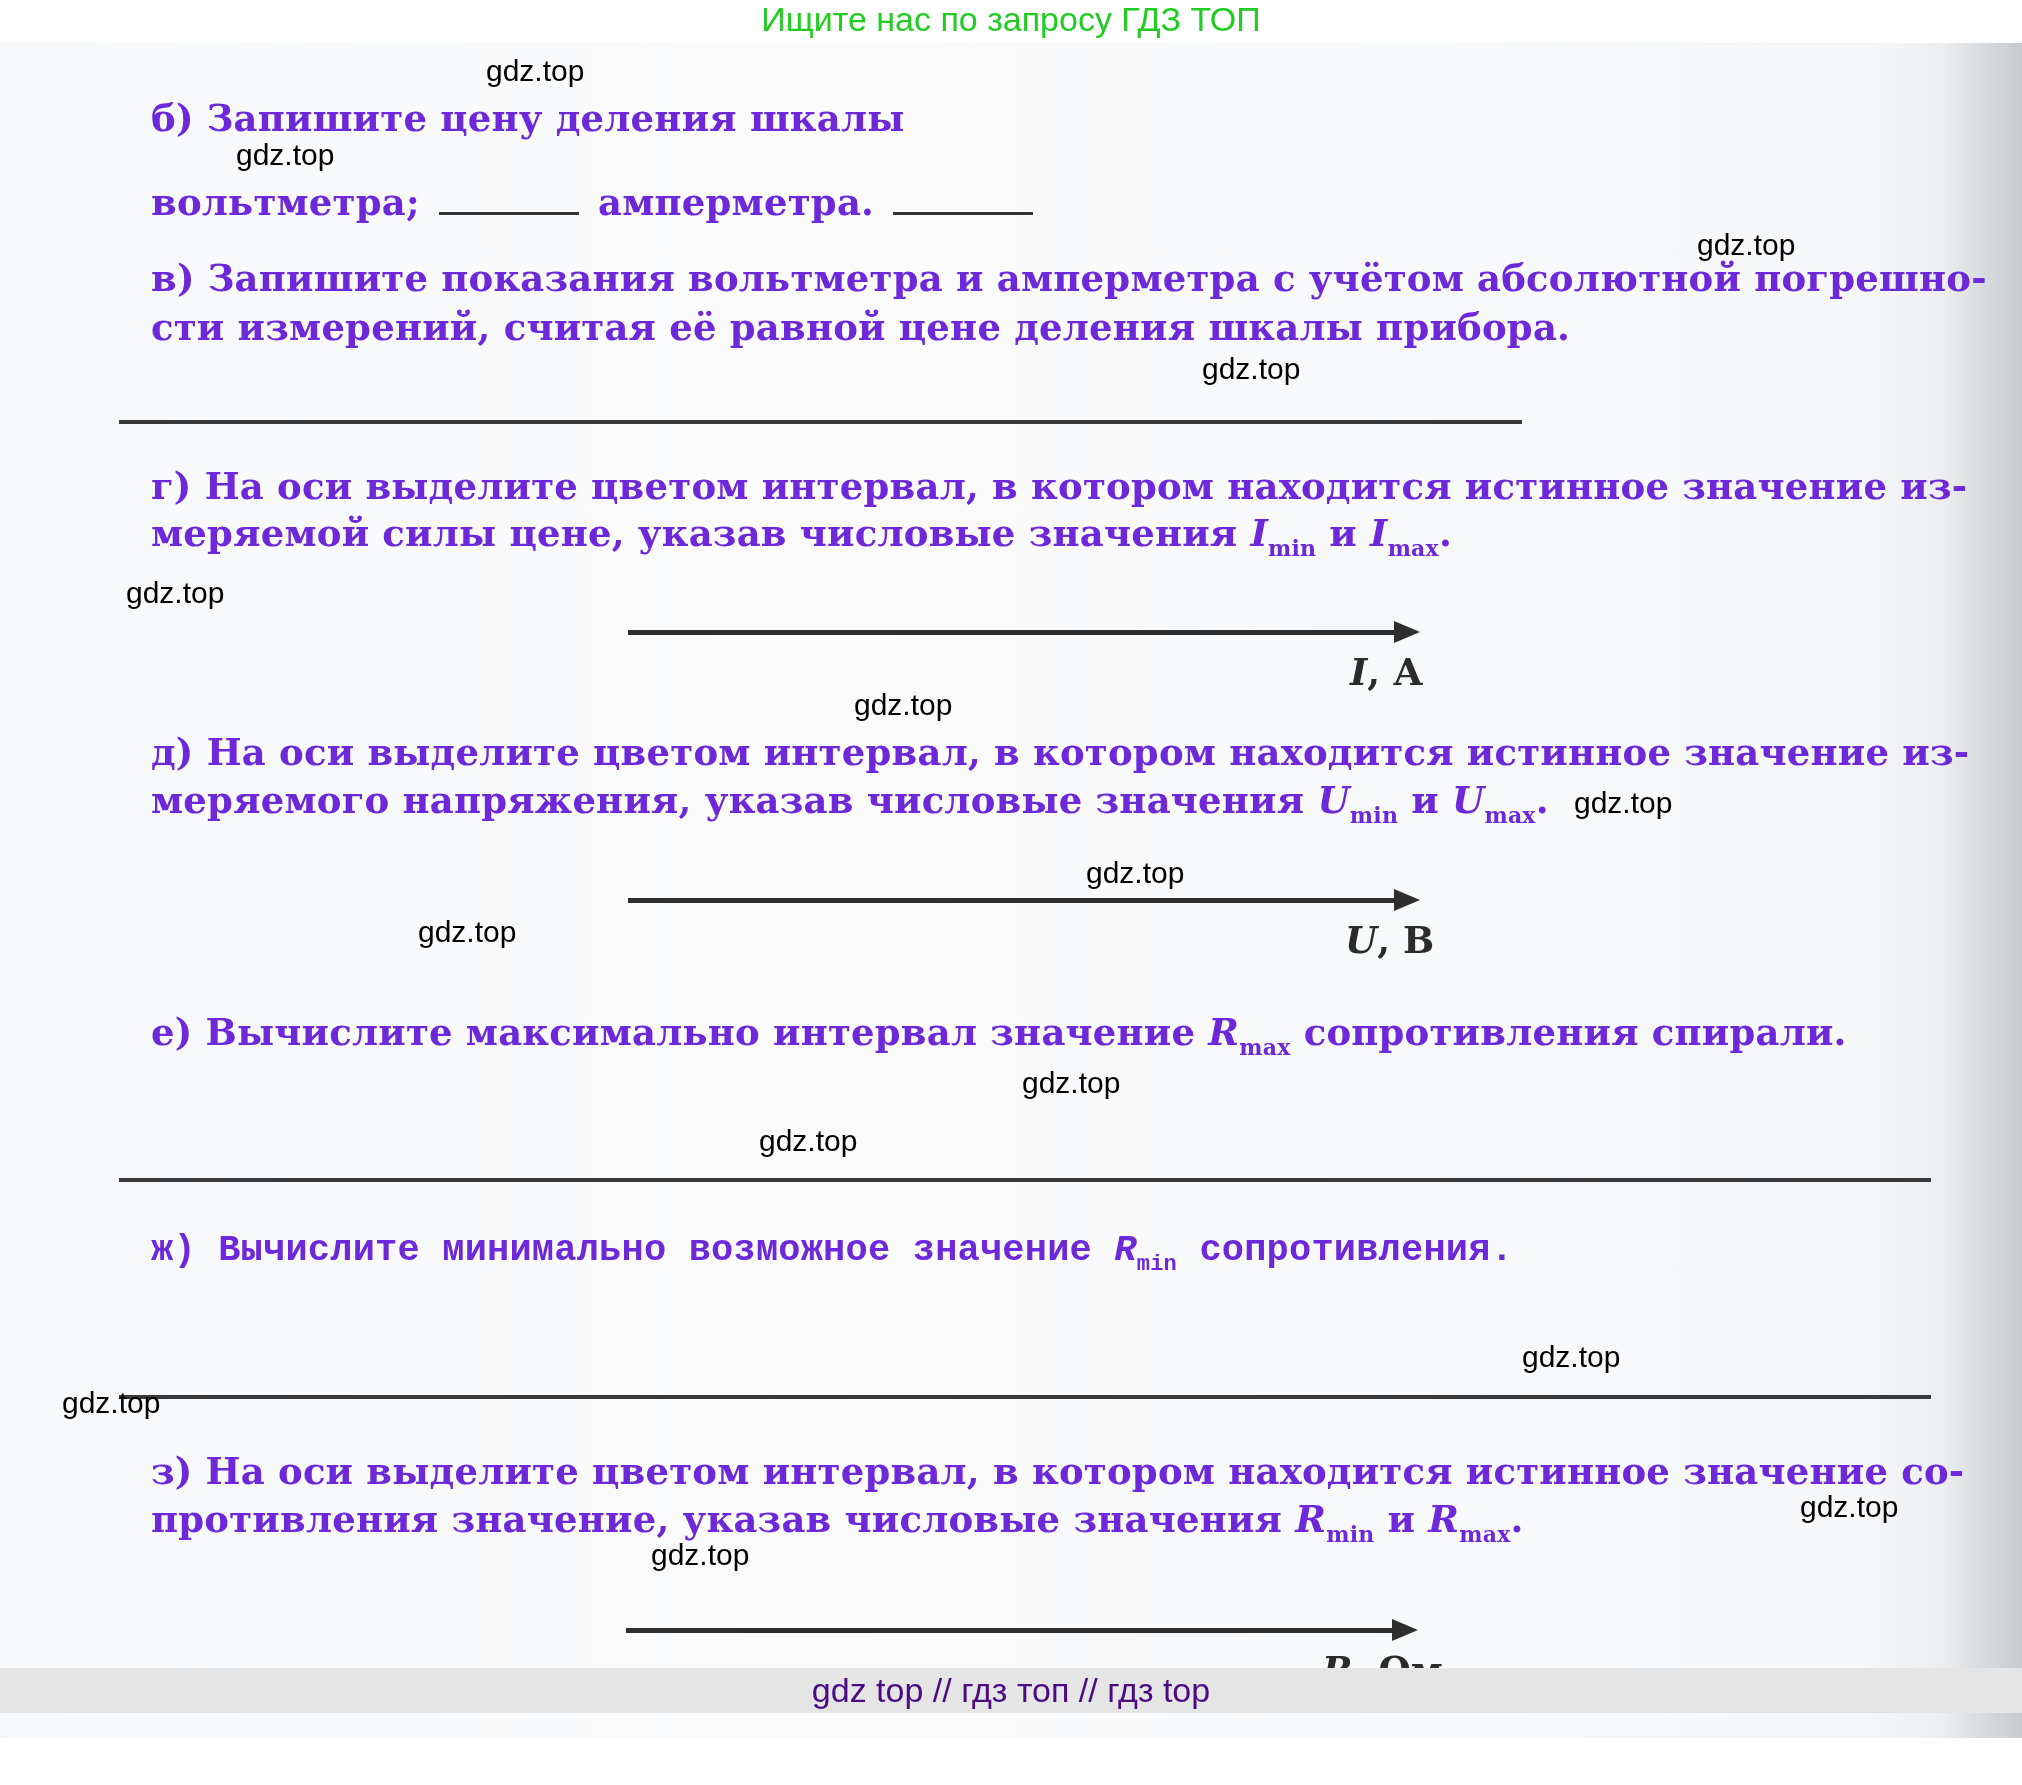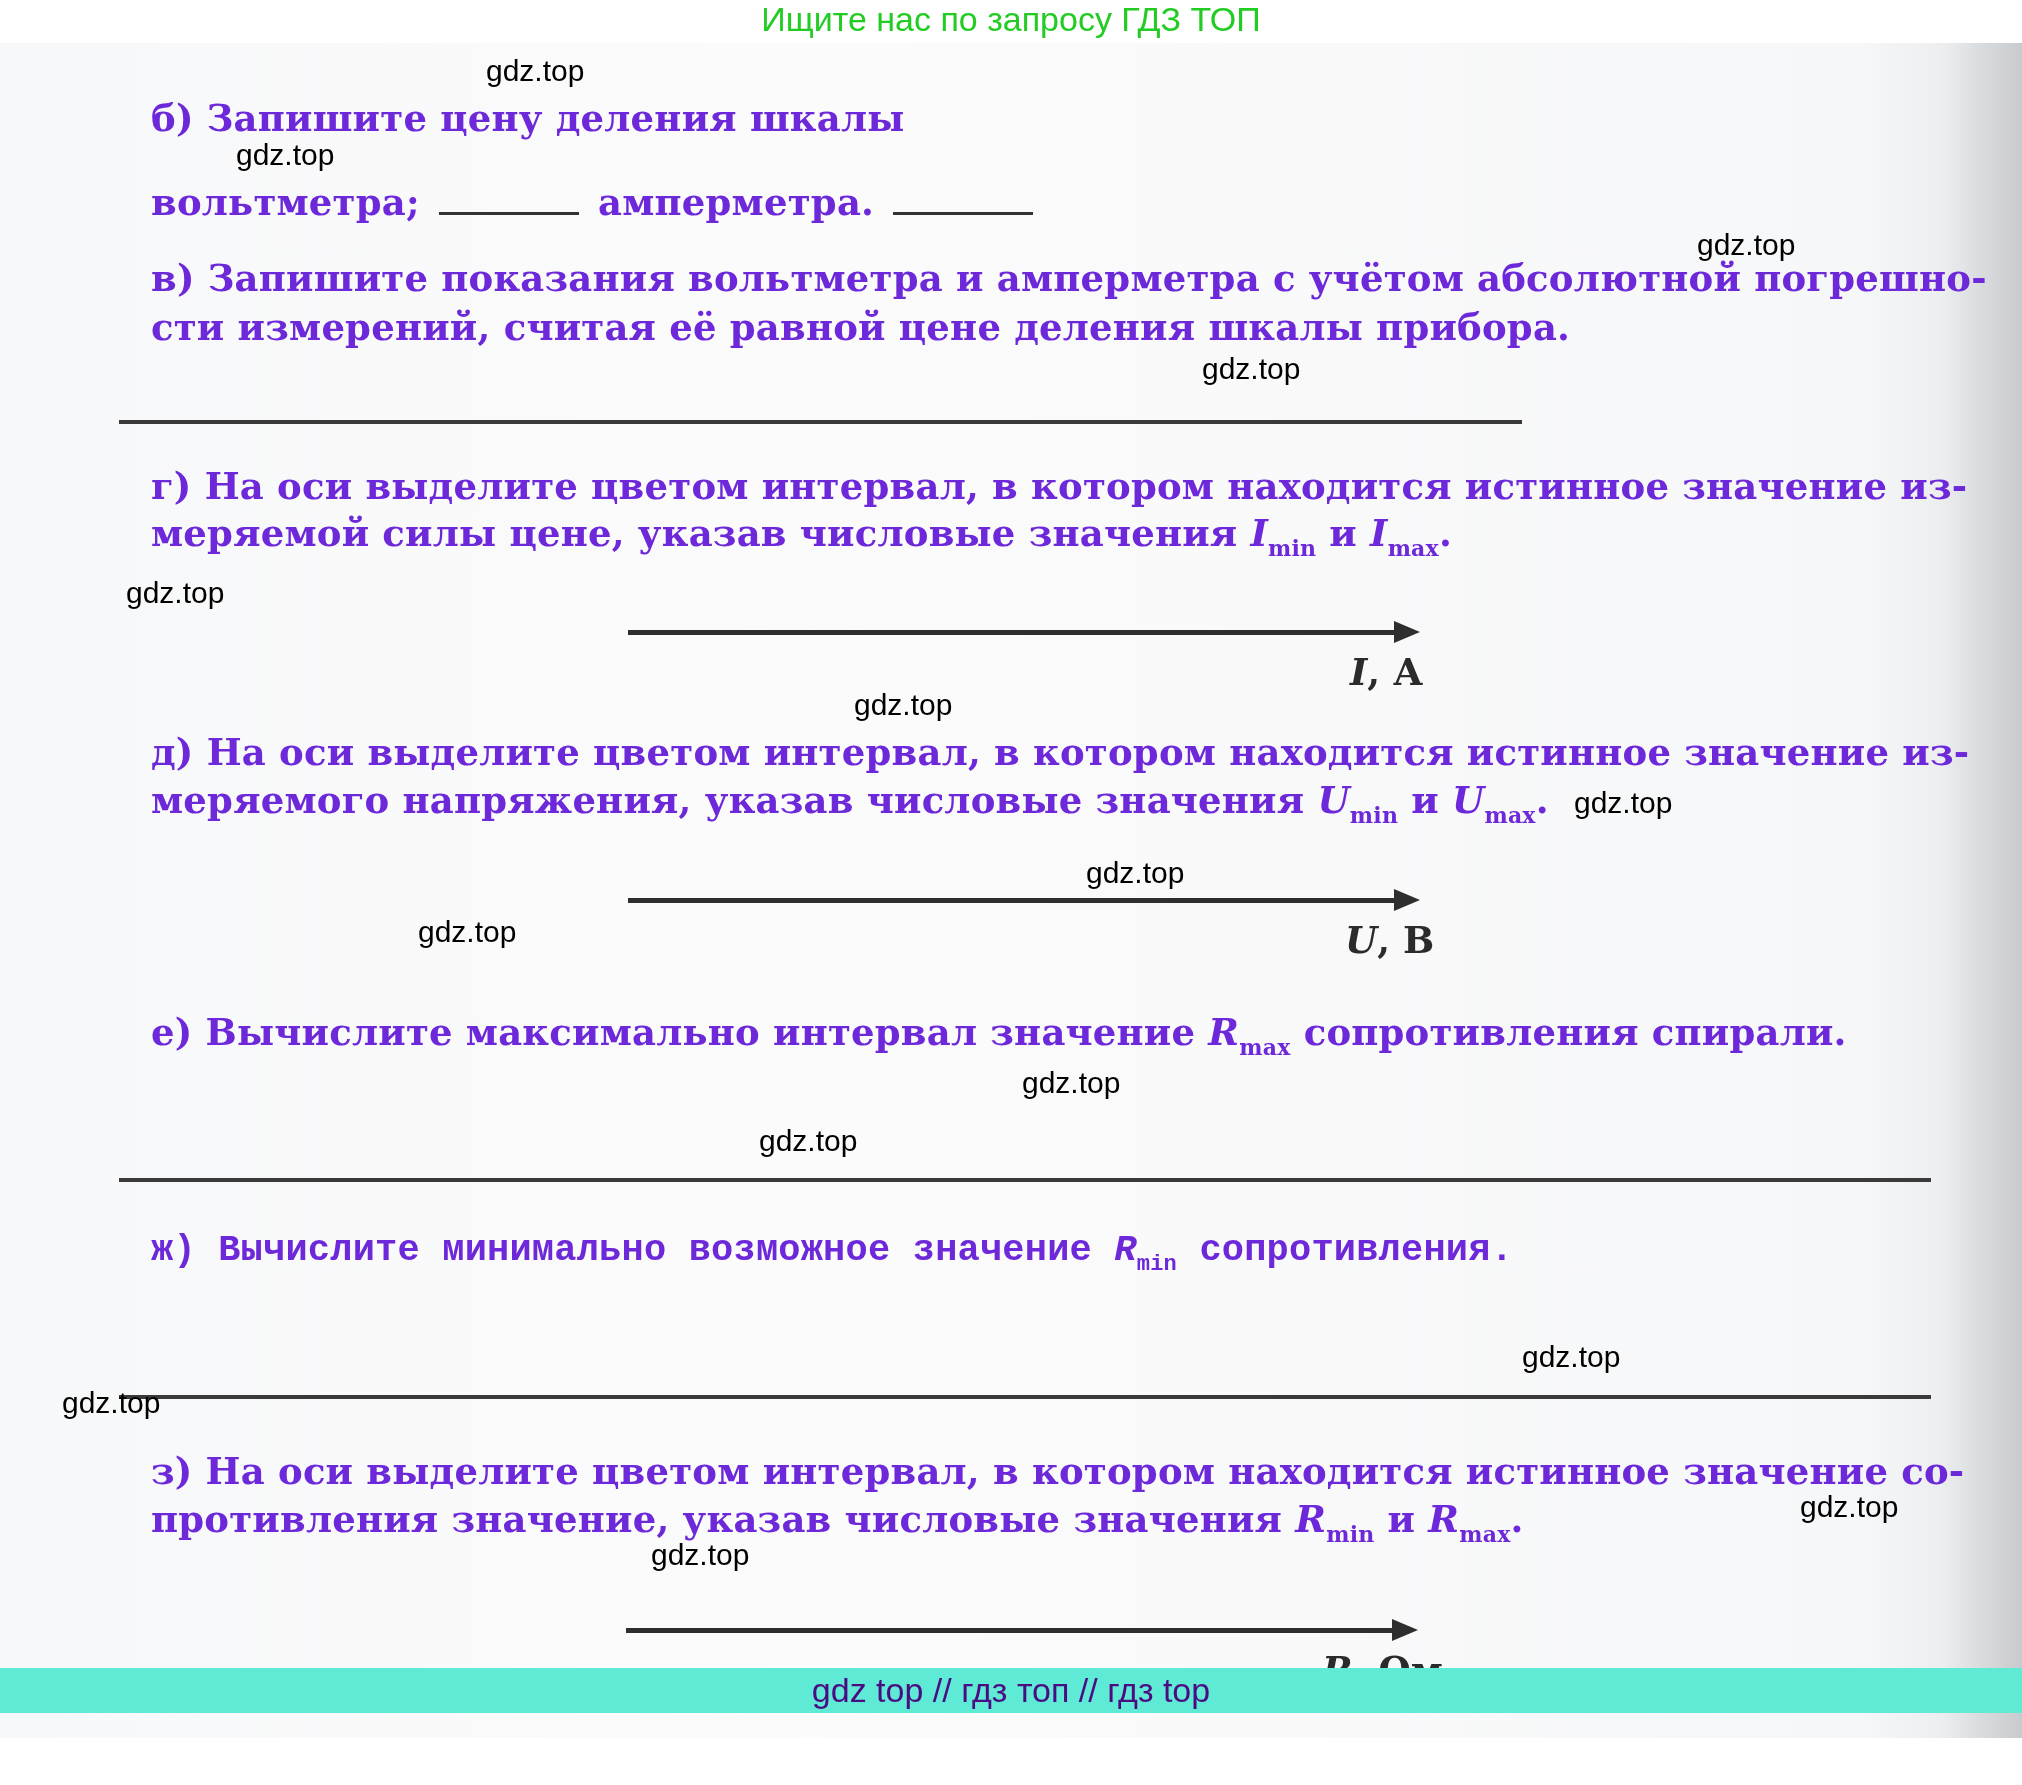--- a/index.html
+++ b/index.html
@@ -13,21 +13,21 @@
     text-align: center; font-family: "Liberation Sans", sans-serif;
     font-size: 34px; line-height: 38px; color: #22cc22;
   }
   .page {
     position: absolute; left: 0; top: 43px; width: 2022px; height: 1695px;
     background: linear-gradient(to right, #f7f8f9 0%, #fbfbfc 40%, #f6f7f8 92%, #eceef0 96%, #d9dcde 98%, #c8cbcd 100%);
   }
   .footer {
     position: absolute; left: 0; top: 1668px; width: 2022px; height: 45px;
     text-align: center; font-family: "Liberation Sans", sans-serif;
-    font-size: 34px; line-height: 44px; color: #4b0b82; background: #5eead4;
+    font-size: 34px; line-height: 44px; color: #4b0b82; background: #e5e5e5;
   }
   .line-text {
     position: absolute; left: 119px; white-space: nowrap;
     font-size: 37px; line-height: 44px; color: #6d28d9; font-weight: bold;
     letter-spacing: 0.2px;
     margin-left: 32px;
   }
   .line-text i { font-style: italic; font-weight: bold; }
   .line-text sub { font-size: 22px; vertical-align: -10px; font-weight: bold; }
   .blank { display: inline-block; width: 140px; border-bottom: 3px solid #333; height: 28px; vertical-align: baseline; margin: 0 6px; }

